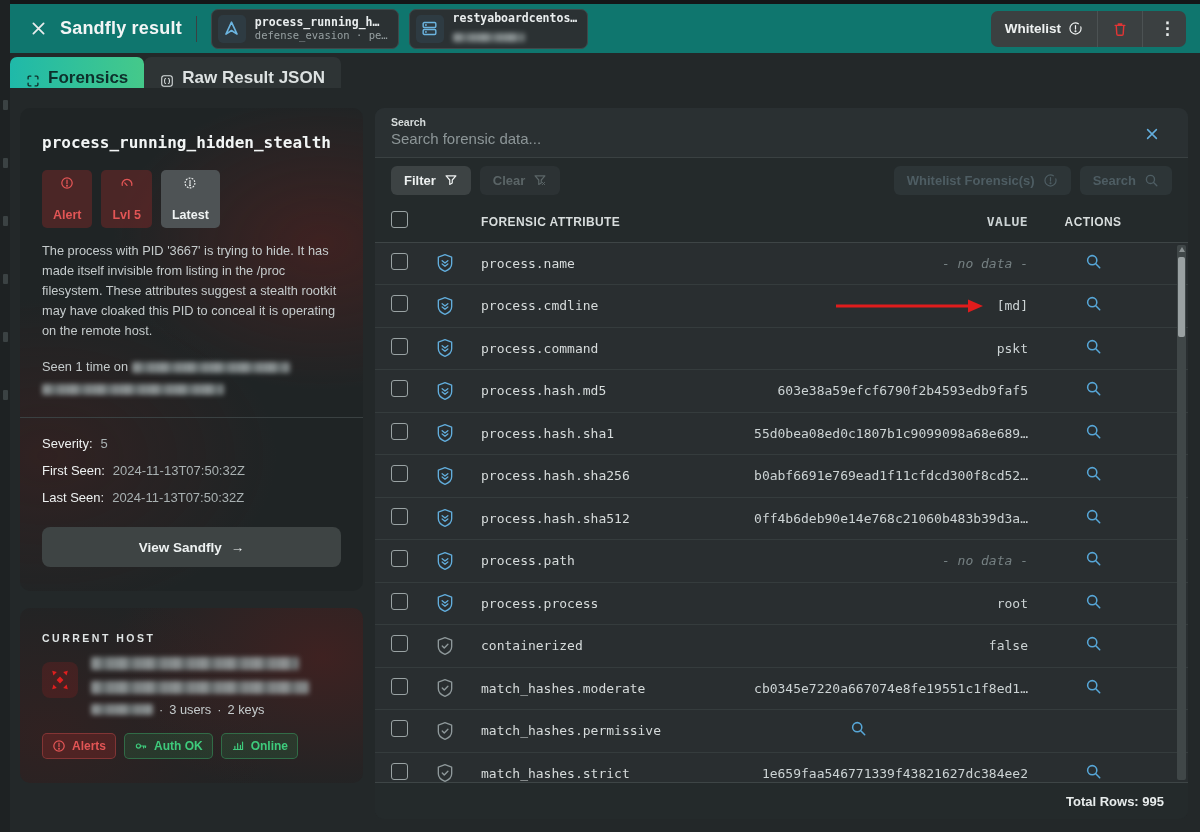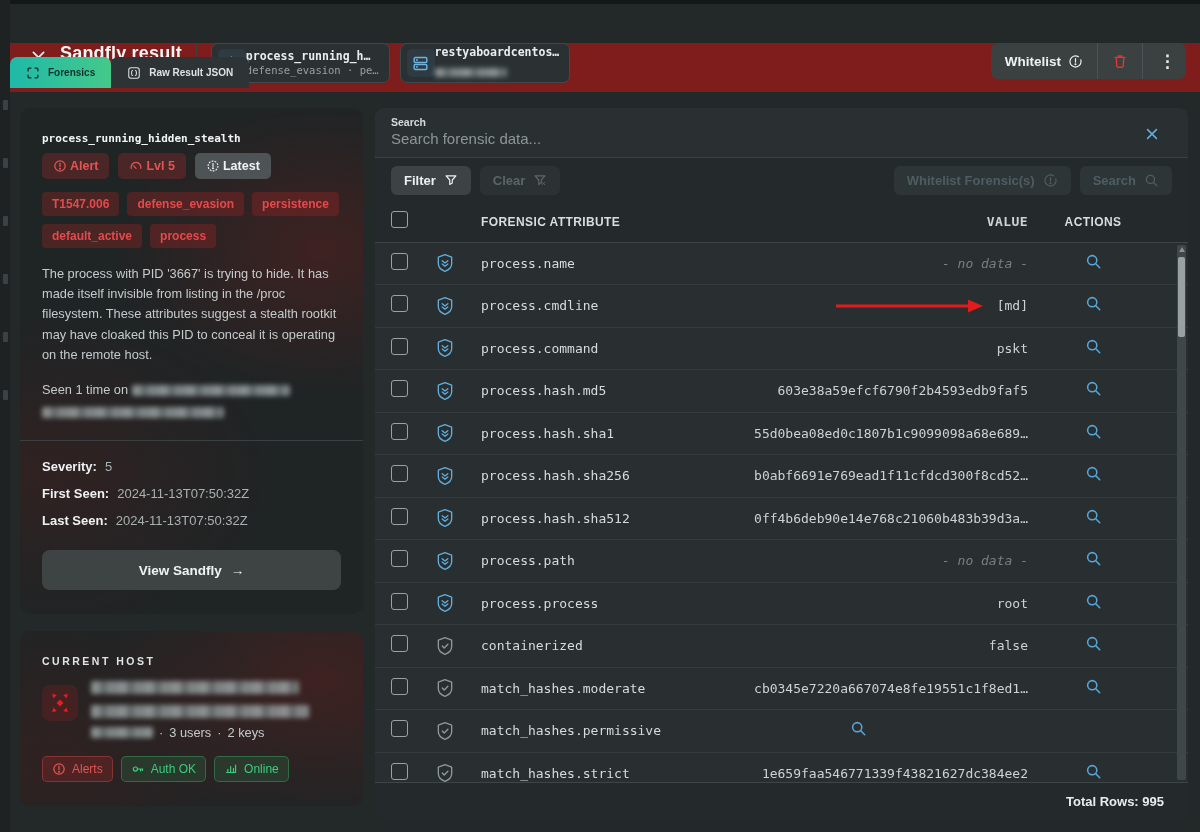--- a/index.html
+++ b/index.html
@@ -7,71 +7,71 @@
               font-family:"Liberation Sans", sans-serif; }
   .mono { font-family:"DejaVu Sans Mono", monospace; }
 
   
   .edge-strip { position:absolute; left:0; top:0; width:10px; height:832px; background:#1e2223; }
   .edge-strip i { position:absolute; left:3px; width:5px; height:10px; background:#3b4243; border-radius:1px; display:block; }
 
   .modal { position:absolute; left:10px; top:4px; right:0; bottom:0; background:#232829; }
 
   
-  .hdr { position:absolute; left:0; top:0; right:0; height:49px; background:#7f1d1d; display:flex; align-items:flex-start; padding:0 14px;margin-top:39px; }
+  .hdr { position:absolute; left:0; top:0; right:0; height:49px; background:#0f766e; display:flex; align-items:center; padding:0 14px; }
   .close-btn { width:28px; height:28px; display:flex; align-items:center; justify-content:center; color:#e8ecec; cursor:pointer; }
   .hdr-title { color:#f2f5f5; font-size:18px; font-weight:700; margin:0 14px 0 8px; letter-spacing:.2px; }
   .hdr-sep { width:1px; height:26px; background:#3a4142; margin-right:14px; }
-  .chip { display:flex; align-items:center; background:#2b3133; border:1px solid #40484a; border-radius:7px; padding:5px 10px 5px 6px; margin-right:10px; height:40px; }
+  .chip { display:flex; align-items:center; gap:9px; background:#2b3133; border:1px solid #40484a; border-radius:7px; padding:5px 10px 5px 6px; margin-right:10px; height:40px; }
   .chip-ico { width:28px; height:28px; border-radius:5px; background:#2e3b42; color:#6cb5e0; display:flex; align-items:center; justify-content:center; }
   .chip-title { font-family:"DejaVu Sans Mono", monospace; font-size:11.5px; font-weight:700; color:#e9edee; line-height:1.25; }
   .chip-sub { font-family:"DejaVu Sans Mono", monospace; font-size:10.5px; color:#97a0a2; line-height:1.25; }
   .hdr-actions { margin-left:auto; display:flex; align-items:stretch; background:#3b4041; border-radius:7px; overflow:hidden; height:36px; }
   .hdr-actions .seg { display:flex; align-items:center; gap:7px; padding:0 14px; cursor:pointer; }
   .hdr-actions .divv { width:1px; background:#4c5253; }
   .whitelist-label { color:#eef1f1; font-size:13.5px; font-weight:700; }
   .trash-seg { color:#e03535; }
   .kebab-seg { color:#e8ecec; font-size:17px; font-weight:700; padding:0 10px 0 16px !important; }
 
   
   .tabs { position:absolute; left:0; top:53px; height:31px; display:flex; }
-  .tab { display:flex; align-items:center; gap:8px; padding:0 16px; font-size:10px; font-weight:700; border-radius:7px 7px 0 0; cursor:pointer; }
+  .tab { display:flex; align-items:flex-end; gap:8px; padding:0 16px; font-size:17px; font-weight:700; border-radius:7px 7px 0 0; cursor:pointer; }
   .tab.active { background:linear-gradient(90deg,#1fb9a9,#45c98a); color:#0d2f2b; }
   .tab.inactive { background:#2e3435; color:#dde2e2; }
 
   
   .sidebar { position:absolute; left:10px; top:104px; width:343px; }
   .card { border-radius:10px; background:
       radial-gradient(ellipse 300px 210px at 88% 28%, rgba(135,28,24,.30), transparent 70%),
       radial-gradient(ellipse 320px 220px at 8% 72%, rgba(110,24,20,.22), transparent 72%),
       #1f2425; padding:24px 22px; }
   .card + .card { margin-top:17px; }
-  .sf-title { color:#f2f5f5; font-size:11px; font-weight:700; line-height:1.35; word-break:break-all; margin-bottom:6px; }
+  .sf-title { color:#f2f5f5; font-size:16px; font-weight:700; line-height:1.35; word-break:break-all; margin-bottom:16px; }
   .badge-row { display:flex; gap:9px; flex-wrap:wrap; margin-bottom:13px; }
-  .badge { display:inline-flex; align-items:center; gap:3px; font-size:12.5px; font-weight:700; border-radius:5px; padding:6px 11px; }
+  .badge { display:inline-flex; align-items:center; gap:18px; font-size:12.5px; font-weight:700; border-radius:5px; padding:6px 11px;flex-direction:column; }
   .badge.red { background:rgba(190,42,42,.28); color:#e25555; }
   .badge.gray { background:#4e5355; color:#f0f3f3; }
   .tag-row { display:flex; gap:8px; flex-wrap:wrap; margin-bottom:16px; }
   .tag { background:rgba(180,35,35,.30); color:#e24b4b; font-size:12px; font-weight:700; border-radius:4px; padding:5px 10px; }
   .desc { color:#c5cbcc; font-size:12.8px; line-height:1.58; margin-bottom:14px; }
   .seen { color:#c5cbcc; font-size:12.8px; line-height:1.7; }
   .redact { display:inline-block; height:11px; border-radius:2px; vertical-align:middle;
       background:repeating-linear-gradient(90deg,#9aa2a3 0 9px,#6f7778 9px 16px,#8d9596 16px 27px); filter:blur(2.6px); opacity:.85; }
   .divider { height:1px; background:#3a4142; margin:18px -22px; }
   .kv { display:flex; gap:8px; margin:12px 0; font-size:13px; }
-  .kv b { color:#eef1f1; font-weight:700; }
+  .kv b { color:#eef1f1; font-weight:400; }
   .kv span { color:#a9b1b2; }
   .view-btn { margin-top:22px; height:40px; background:#3e4444; border-radius:8px; display:flex; align-items:center; justify-content:center; gap:9px; color:#eef2f2; font-size:13.5px; font-weight:700; cursor:pointer; }
 
   .ch-heading { color:#dfe4e4; font-size:10.5px; font-weight:700; letter-spacing:2.5px; margin-bottom:10px; }
   .host-row { display:flex; gap:13px; align-items:flex-start; }
   .host-ico { width:36px; height:36px; border-radius:8px; background:rgba(190,35,35,.18); color:#e01f1f; display:flex; align-items:center; justify-content:center; flex:none; margin-top:8px; }
   .host-meta { color:#c5cbcc; font-size:12.8px; margin-top:6px; display:flex; align-items:center; gap:6px; }
   .host-badges { display:flex; gap:8px; flex-wrap:wrap; margin-top:16px; }
-  .hbadge { display:inline-flex; align-items:center; gap:6px; font-size:12px; font-weight:400; border-radius:5px; padding:5px 9px; }
+  .hbadge { display:inline-flex; align-items:center; gap:6px; font-size:12px; font-weight:700; border-radius:5px; padding:5px 9px; }
   .hbadge.red { background:rgba(190,42,42,.24); color:#e25555; border:1px solid rgba(226,85,85,.35); }
   .hbadge.green { background:rgba(45,175,95,.16); color:#3ecb7c; border:1px solid rgba(62,203,124,.35); }
 
   
   .rpanel { position:absolute; left:365px; top:104px; right:12px; bottom:13px; background:#262b2d; border-radius:9px; overflow:hidden; display:flex; flex-direction:column; }
   .search-sec { background:#2a3032; padding:8px 16px 9px; border-bottom:1px solid #3a4142; position:relative; height:50px; }
   .search-label { color:#d6dbdb; font-size:10.5px; font-weight:700; }
   .search-input { width:90%; background:transparent; border:none; outline:none; color:#cfd5d6; font-size:15px; margin-top:2px; font-family:"Liberation Sans", sans-serif; }
   .search-input::placeholder { color:#8d9698; }
   .search-clear { position:absolute; right:28px; top:18px; color:#63aede; cursor:pointer; }
@@ -222,27 +222,20 @@
           <span class="badge gray">
             <span style="display:flex">
               <svg viewBox="0 0 20 20" width="14" height="14" fill="none" stroke="currentColor" stroke-width="1.6">
                 <circle cx="10" cy="10" r="7" stroke-dasharray="2.6 1.7"></circle>
                 <path d="M10 6.4v4.2" stroke-linecap="round"></path>
                 <circle cx="10" cy="13.3" r=".6" fill="currentColor"></circle>
               </svg>
             </span>
             <span>Latest</span>
           </span>
-        </div>
-      <div class="tag-row">
-          <span class="tag">T1547.006</span>
-          <span class="tag">defense_evasion</span>
-          <span class="tag">persistence</span>
-          <span class="tag">default_active</span>
-          <span class="tag">process</span>
         </div>
       <div class="desc">The process with PID '3667' is trying to hide. It has made itself invisible from listing in the /proc filesystem. These attributes suggest a stealth rootkit may have cloaked this PID to conceal it is operating on the remote host.</div>
       <div class="seen">
         <span>Seen 1 time on</span>
         <span class="redact" style="width:158px"></span><br>
         <span class="redact" style="width:182px"></span>
       </div>
       <div class="divider"></div>
       <div id="detail-fields">
           <div class="kv">

